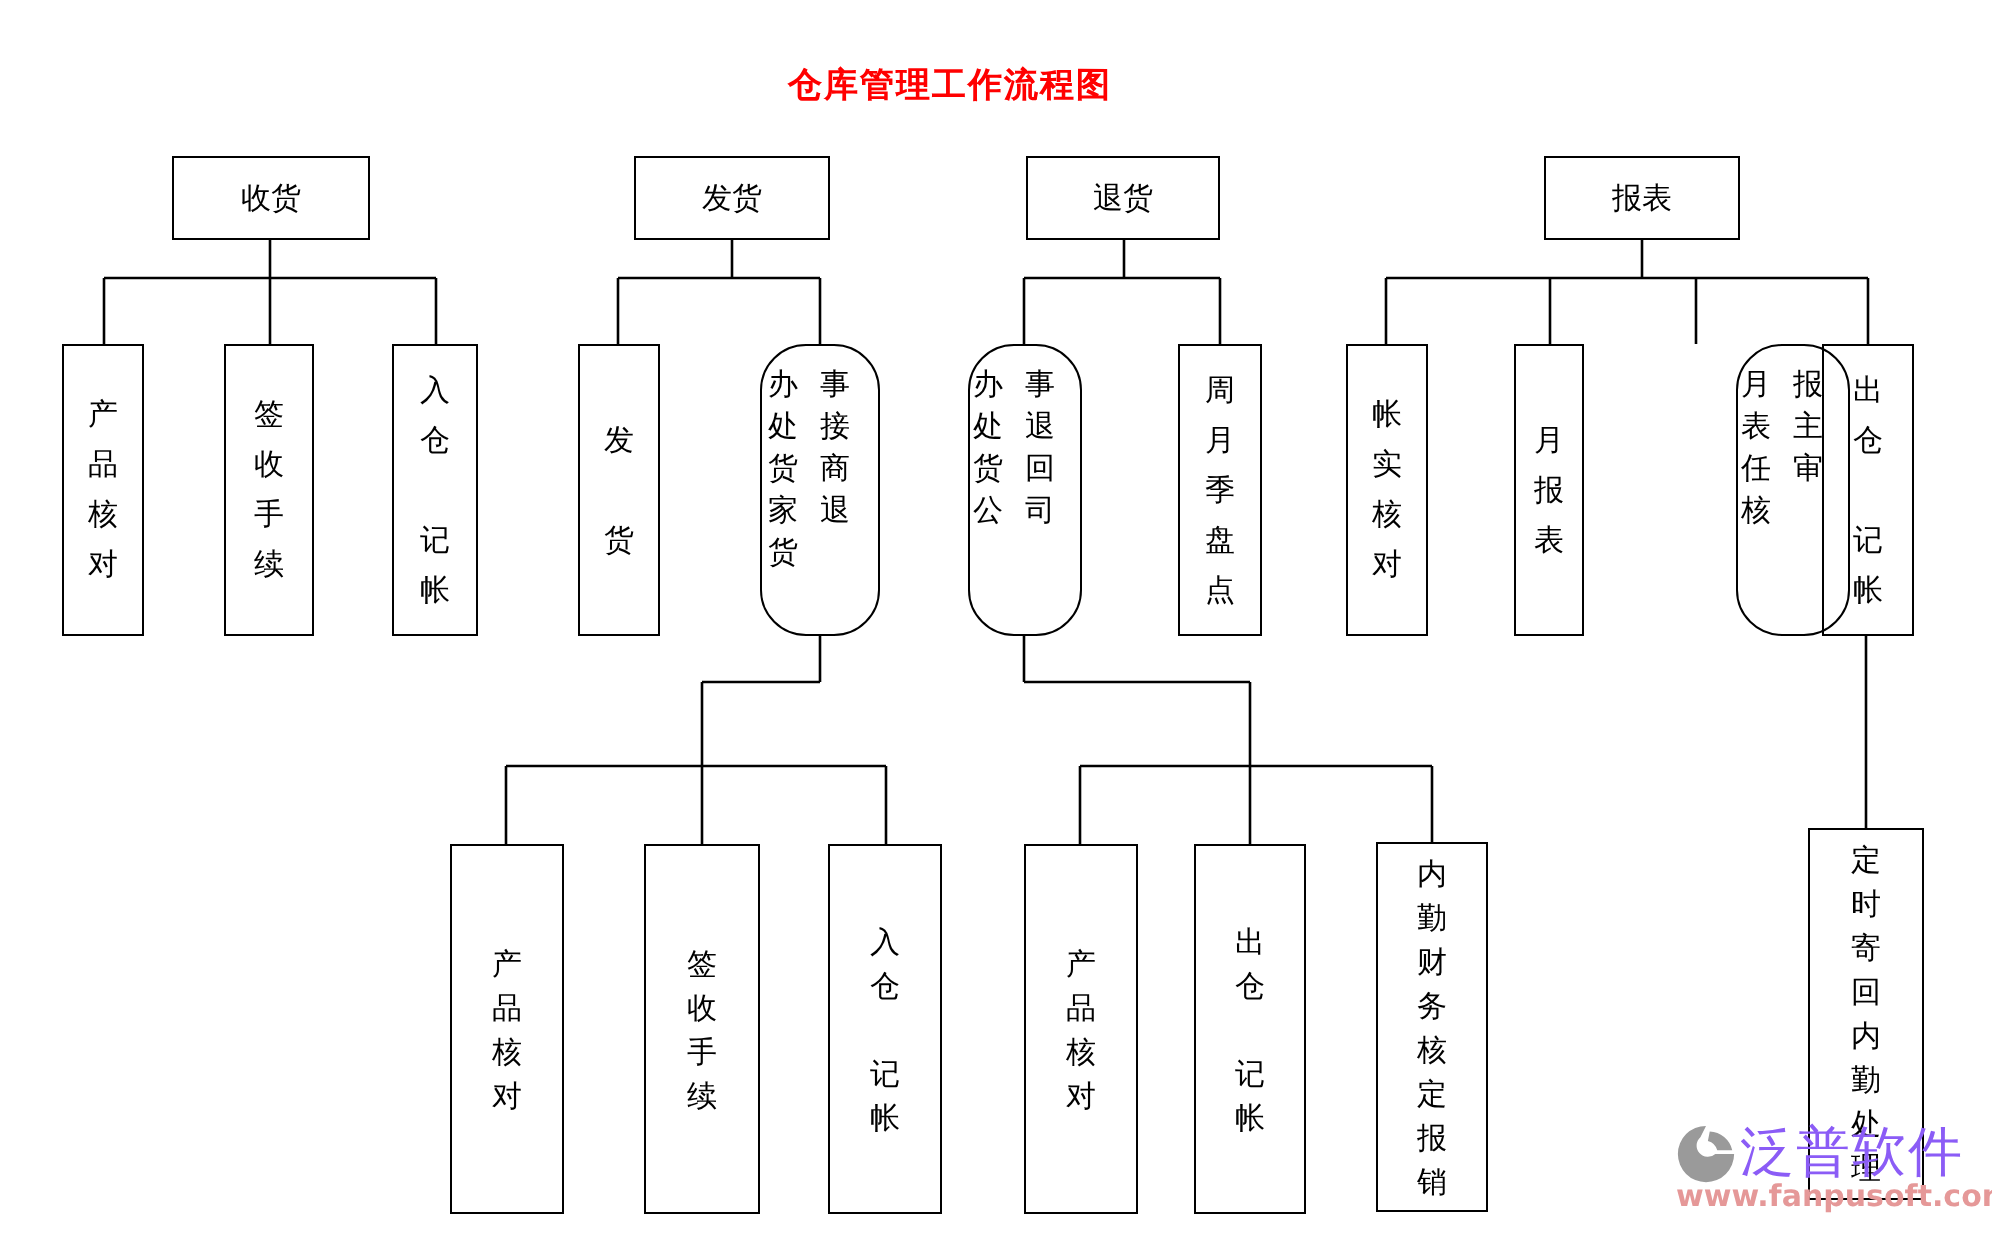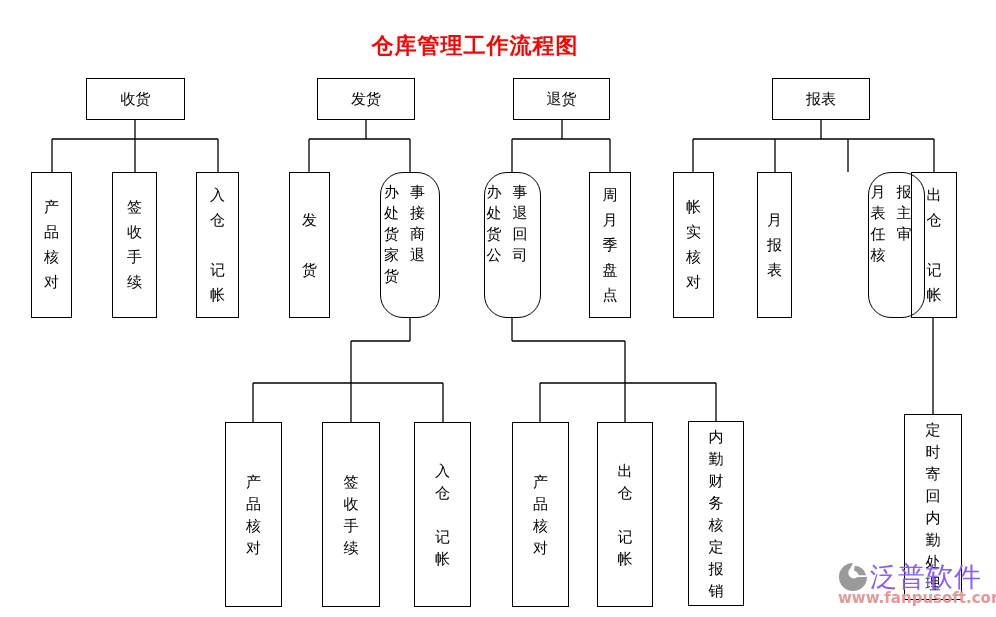--- a/index.html
+++ b/index.html
@@ -1,19 +1,19 @@
 <!DOCTYPE html>
 <html><head>
 <meta charset="utf-8">
 <style>
   html,body{margin:0;padding:0;background:#fff;}
   .canvas{position:relative;width:996px;height:617px;background:#ffffff;overflow:hidden;
           font-family:"DejaVu Sans",sans-serif;color:#000;}
   .title{position:absolute;left:0;top:31px;width:950px;text-align:center;
-         font-size:22px;font-weight:bold;color:#ff0000;letter-spacing:1px;}
+         font-size:17px;font-weight:bold;color:#ff0000;letter-spacing:1px;}
   svg.wires{position:absolute;left:0;top:0;z-index:1;}
   svg.wires line{stroke:#000000;stroke-width:1.3;}
   .node{position:absolute;border:1px solid #000;background:transparent;z-index:2;
         display:flex;align-items:center;justify-content:center;
         font-size:15px;white-space:pre-line;text-align:center;box-sizing:border-box;}
   .root{line-height:18px;}
   .lv2{line-height:25px;}
   .lv3{line-height:22px;}
   .cols2{line-height:21px;letter-spacing:11px;text-align:left;
          align-items:flex-start;padding-top:9px;justify-content:center;border-radius:23px;}

